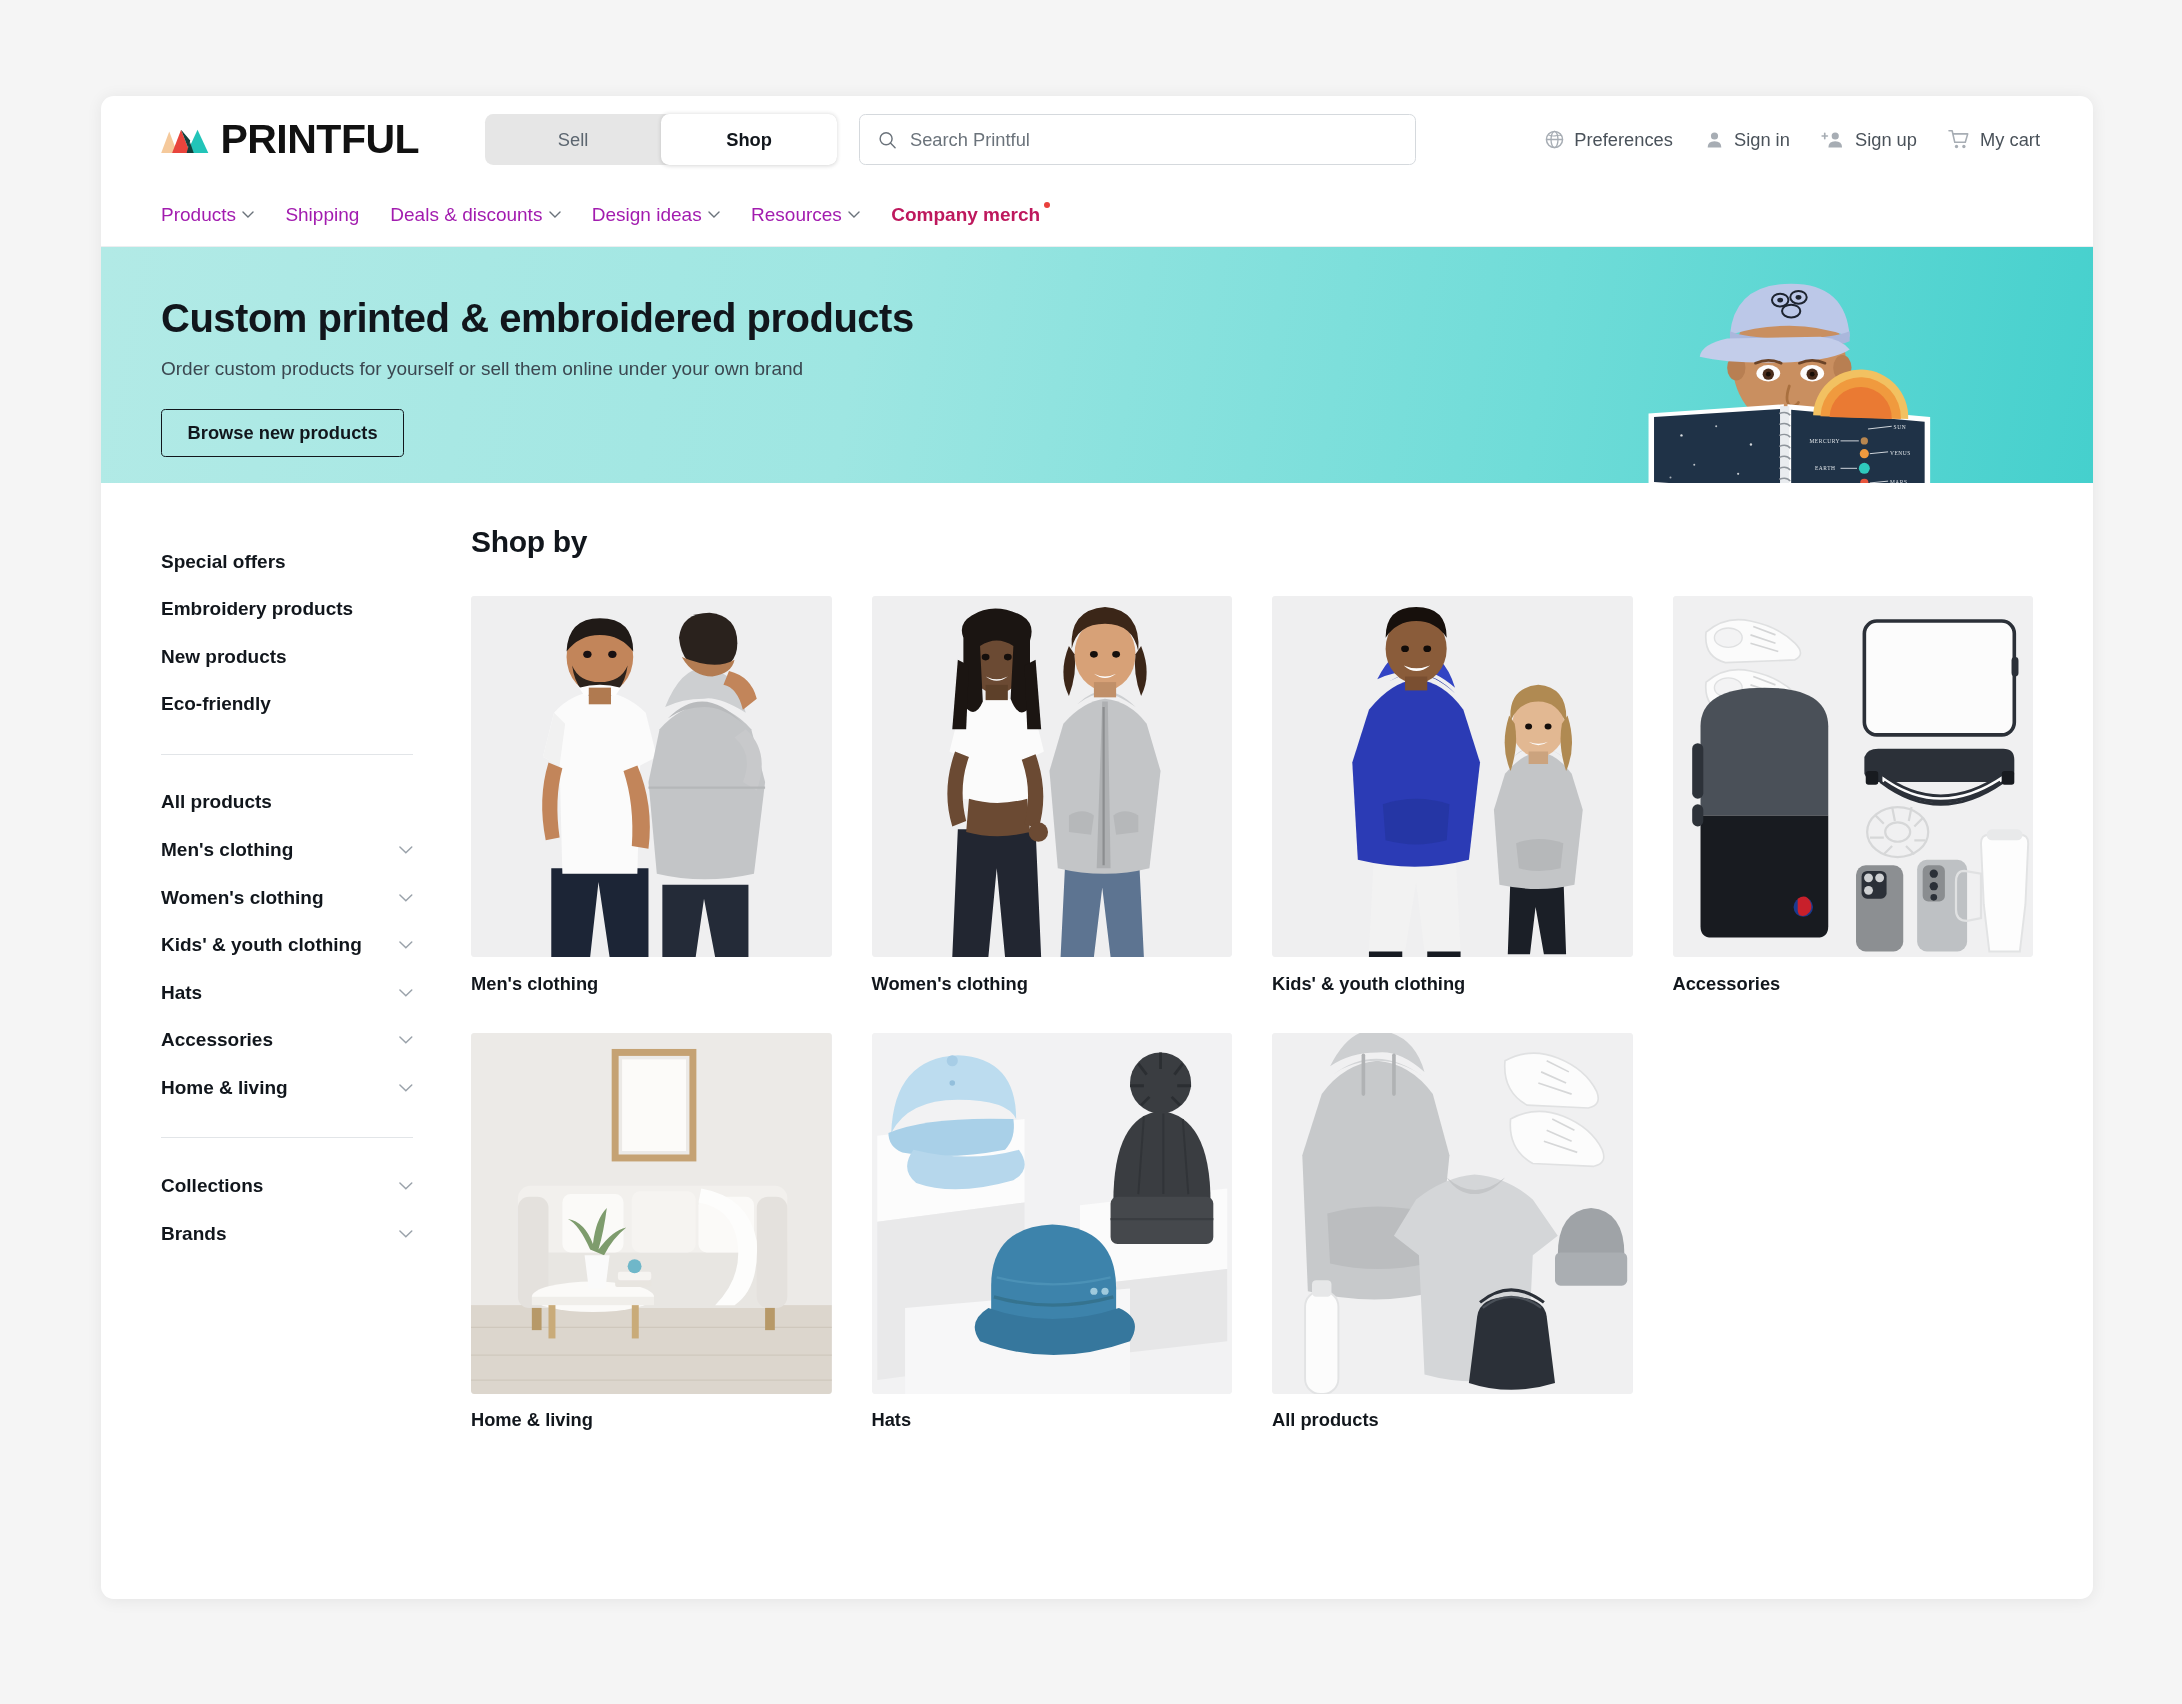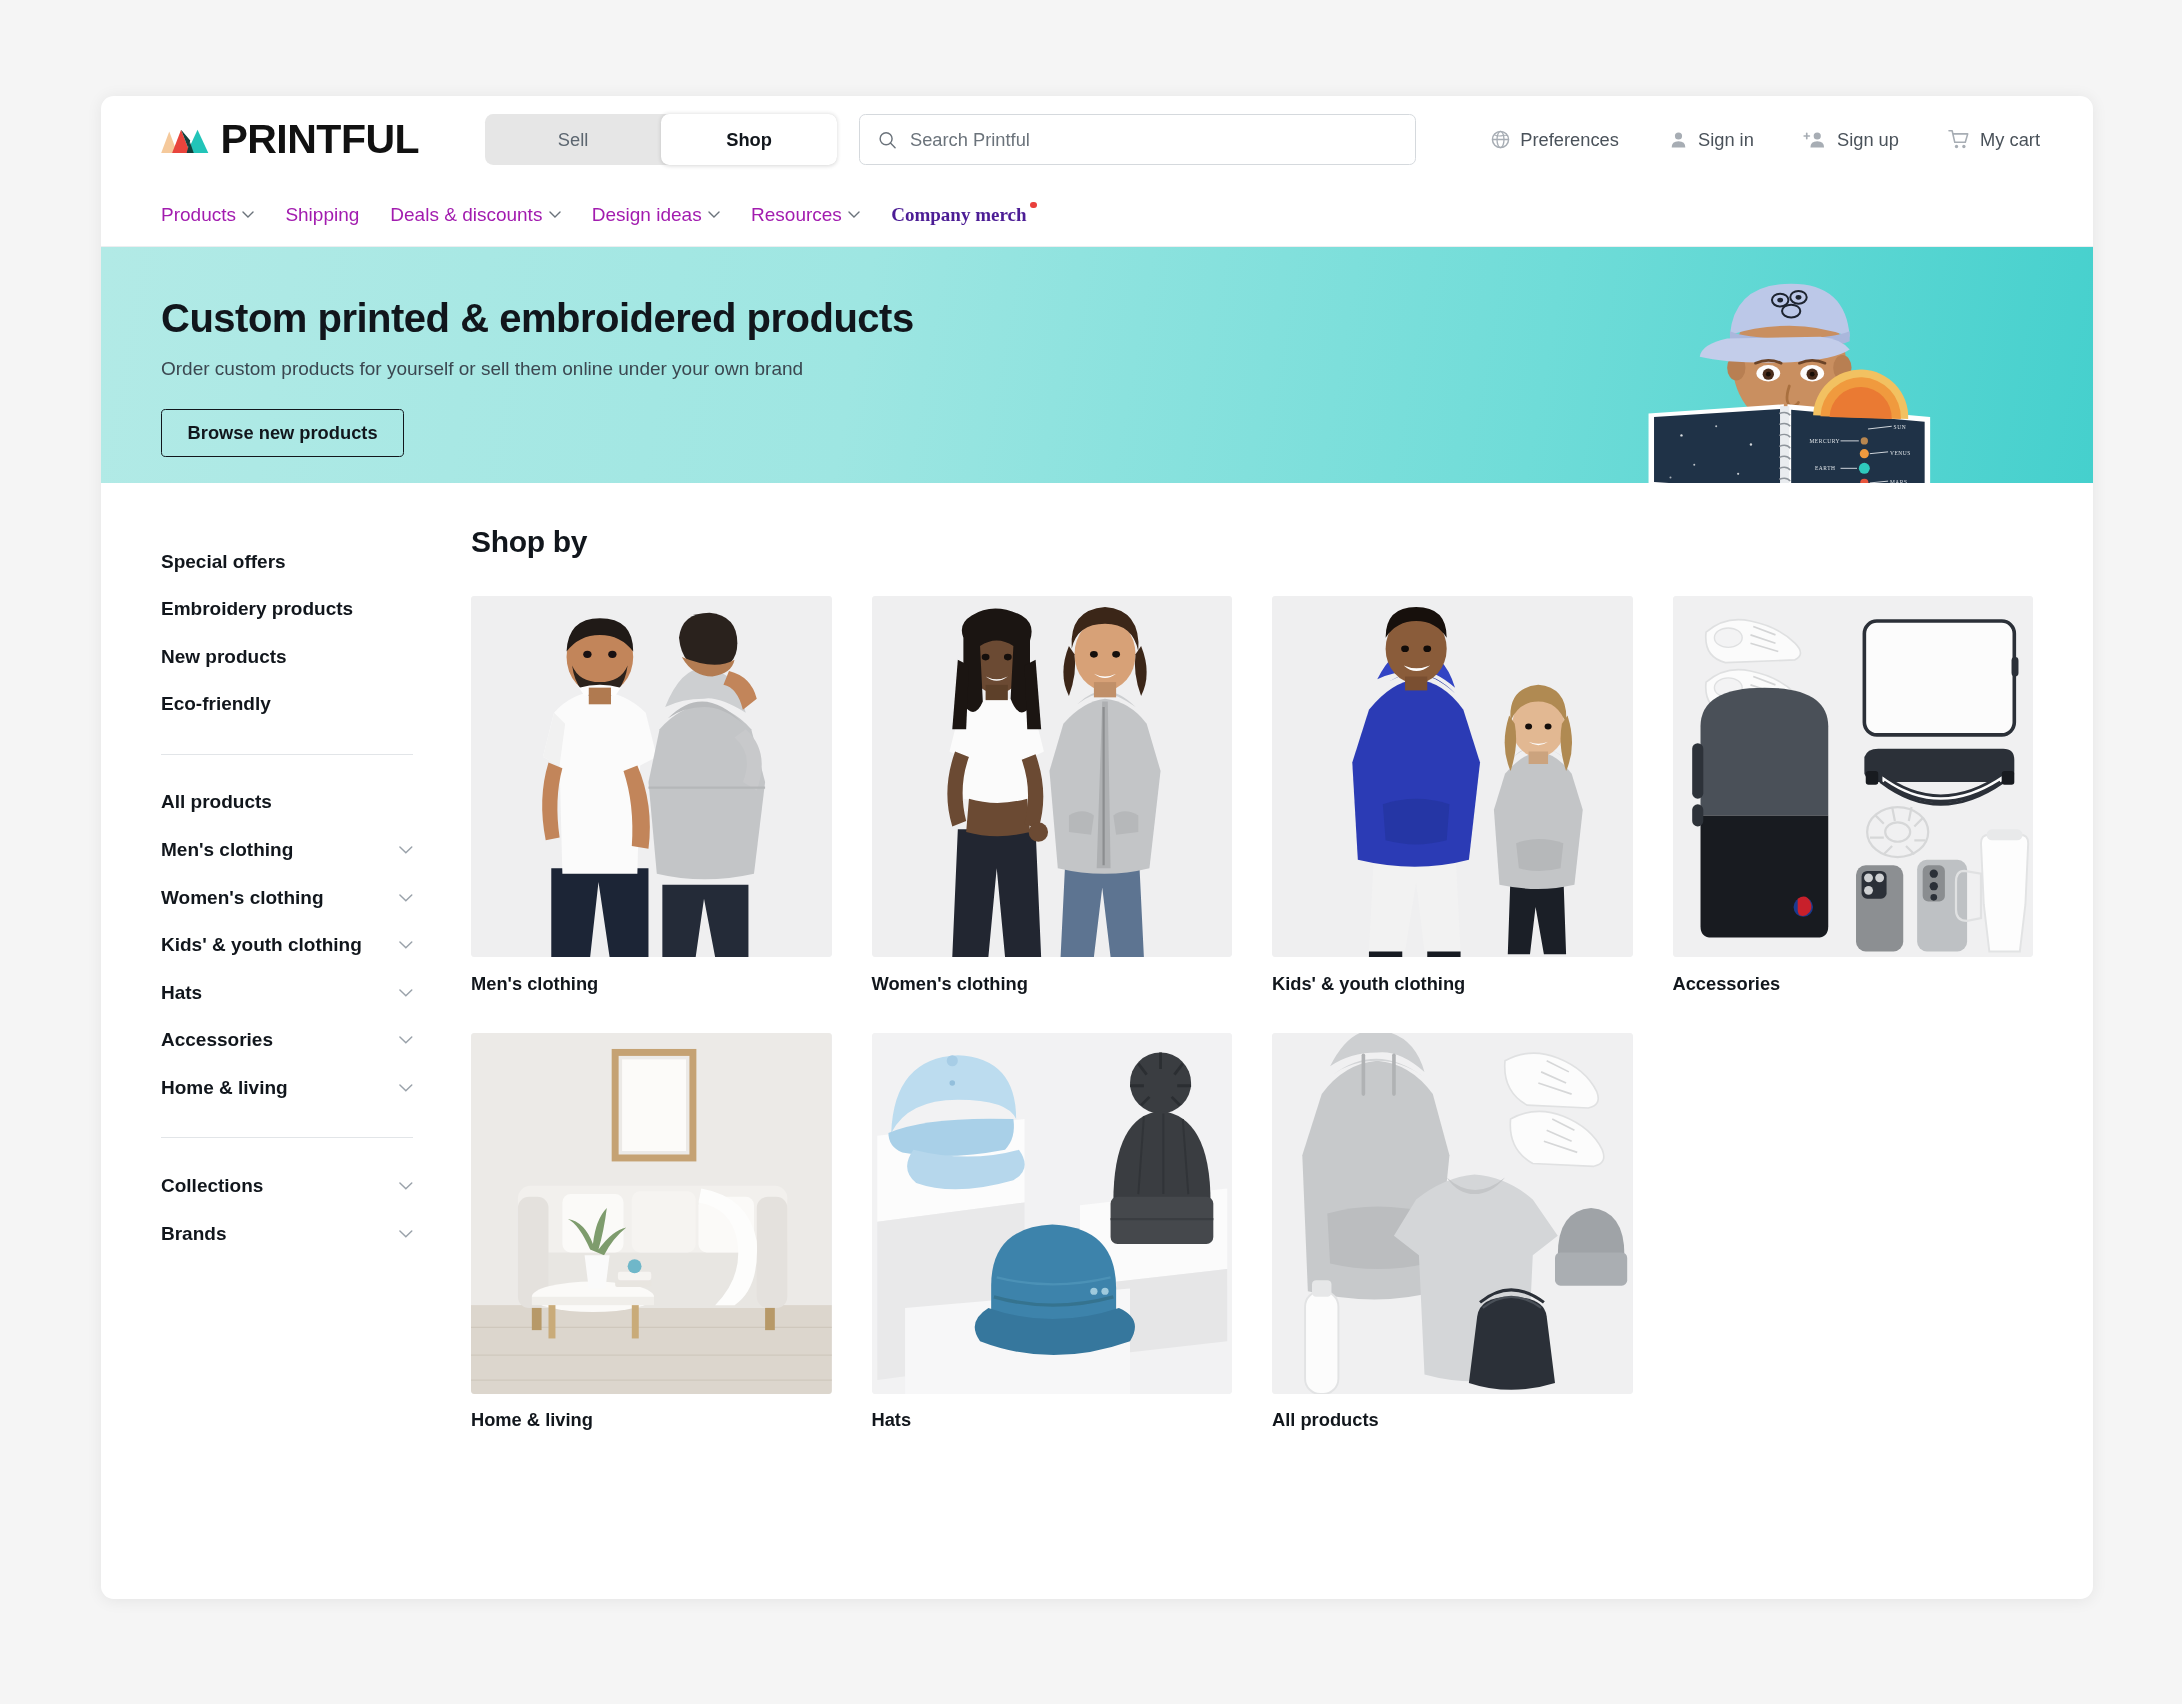--- a/index.html
+++ b/index.html
@@ -71,21 +71,21 @@
     border: none; outline: none;
     font-size: 18.3px; color: #4a525a;
     font-family: inherit;
     width: 100%;
     background: transparent;
   }
   .search input::placeholder { color: #6b737b; }
 
   .account {
     margin-left: auto;
-    display: flex; align-items: flex-start; gap: 49px;
+    display: flex; align-items: flex-start; gap: 31px;
   }
   .acct-item {
     display: flex; align-items: center; gap: 9.1px;
     font-size: 18.3px; color: #4a525a;
     cursor: pointer;
     white-space: nowrap;
   }
 
   
   .navbar {
@@ -94,21 +94,21 @@
     padding: 0 60px;
     gap: 31px;
     border-bottom: 0.9px solid #eceef0;
   }
   .nav-item {
     display: flex; align-items: center; gap: 6.4px;
     font-size: 19px; color: #a21caf;
     cursor: pointer; white-space: nowrap;
     position: relative;
   }
-  .nav-item.bold { color: #4c1d95; font-weight: 700; font-family: Liberation Serif, serif; }
+  .nav-item.bold { color: #be185d; font-weight: 700; }
   .dot {
     width: 6.4px; height: 6.4px; border-radius: 50%;
     background: #e9403c;
     position: absolute; top: -1.8px; right: -10px;
   }
 
   
   .hero {
     height: 236px;
     background: linear-gradient(100deg, #b2eae6 0%, #9ee6e2 38%, #6fdcd8 72%, #45d0cd 100%);

